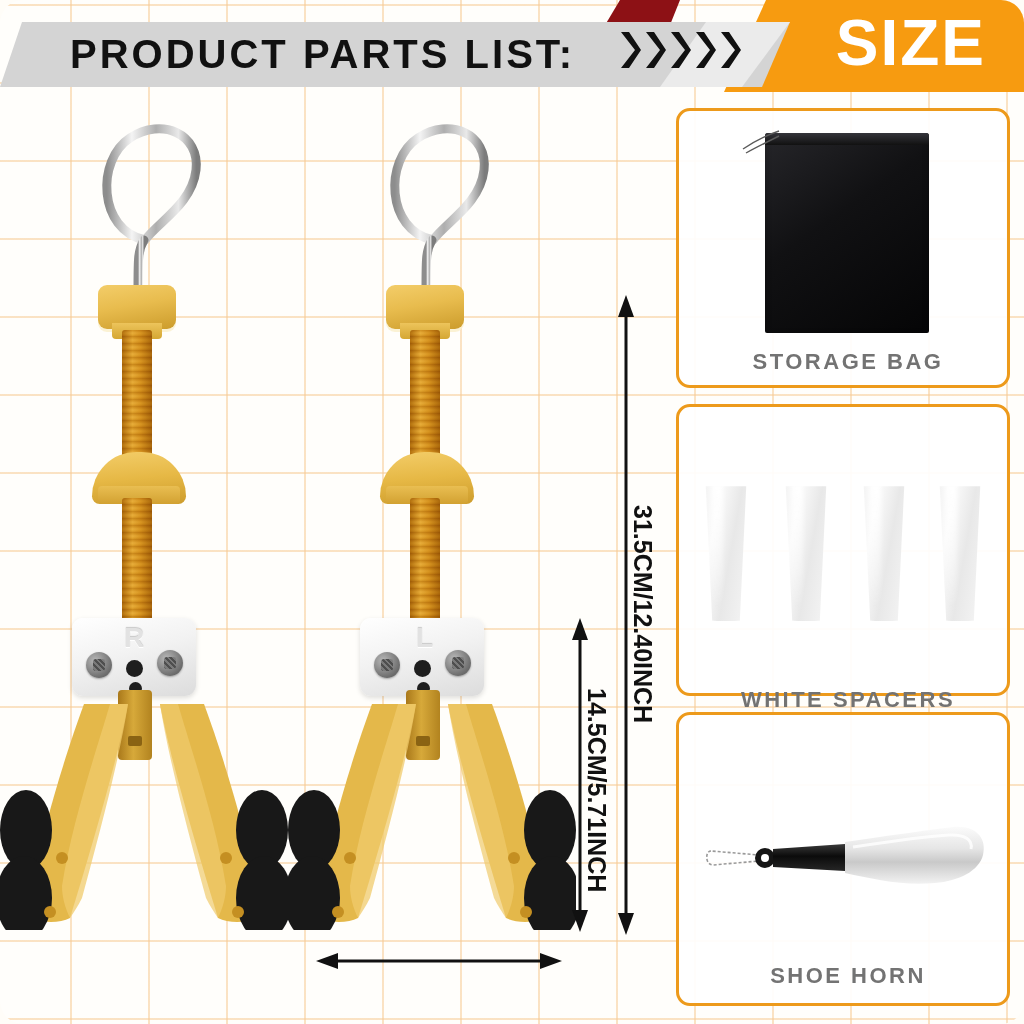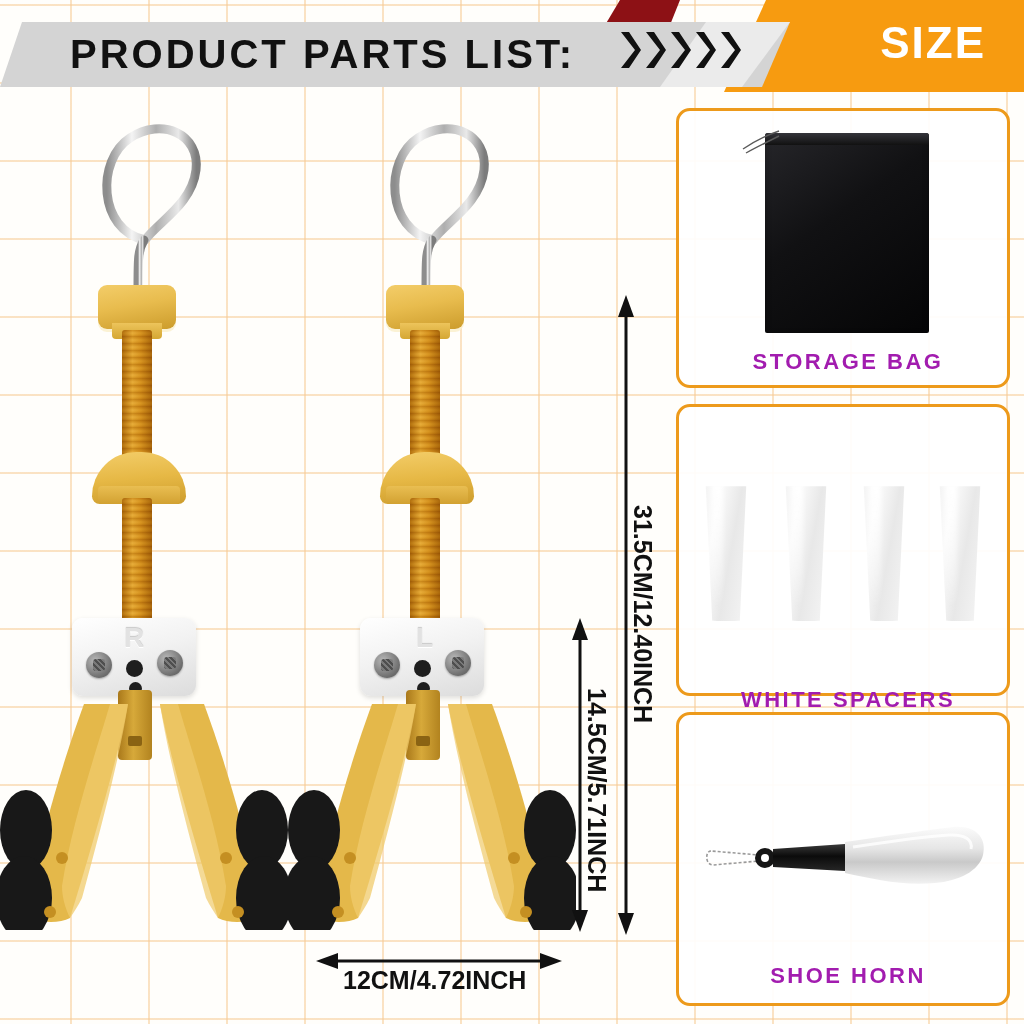--- a/index.html
+++ b/index.html
@@ -2,21 +2,21 @@
 <html><head>
 <meta charset="utf-8">
 <title>Product Parts List</title>
 <style>
   html,body{margin:0;padding:0;}
   body{
     width:1024px;height:1024px;overflow:hidden;
     font-family:"Liberation Sans","DejaVu Sans",sans-serif;
     background:#fffdf8;
   }
-  .stage{position:relative;width:1024px;height:1024px;overflow:hidden;background:#fffdf7;}
+  .stage{position:relative;width:1024px;height:1024px;overflow:hidden;background:#fffdf7;border-radius:23px;}
 
   
   .grid{
     position:absolute;inset:0;
     background-color:#fffefb;
     background-image:
       linear-gradient(to right, rgba(247,203,150,.55) 2px, transparent 2px),
       linear-gradient(to bottom, rgba(247,203,150,.55) 2px, transparent 2px);
     background-size:78px 78px;
     background-position:-8px 4px;
@@ -43,32 +43,32 @@
   .hdr-title{
     position:absolute;left:70px;top:27px;
     font-size:40px;font-weight:bold;letter-spacing:3px;color:#111;
     font-family:"Liberation Sans","DejaVu Sans",sans-serif;
     line-height:54px;white-space:nowrap;
   }
   .chevs{position:absolute;left:620px;top:30px;display:flex;gap:3px;}
   .chev{width:22px;height:40px;}
   .size-label{
     position:absolute;right:38px;top:12px;
-    font-size:44px;font-weight:bold;color:#fff;letter-spacing:2px;line-height:62px;
+    font-size:64px;font-weight:bold;color:#fff;letter-spacing:2px;line-height:62px;
   }
 
   
   .panel{
     position:absolute;border:3px solid #ed9a1b;border-radius:14px;
     background:rgba(255,255,255,.93);
     box-sizing:border-box;
   }
   .panel-label{
     position:absolute;left:10px;right:0;text-align:center;
-    color:#a21caf;font-size:22px;font-weight:bold;letter-spacing:2.5px;
+    color:#737373;font-size:22px;font-weight:bold;letter-spacing:2.5px;
   }
   #panel-bag{left:676px;top:108px;width:334px;height:280px;}
   #panel-spacers{left:676px;top:404px;width:334px;height:292px;}
   #panel-horn{left:676px;top:712px;width:334px;height:294px;text-decoration:underline;}
 
   .bag{
     position:absolute;left:86px;top:22px;width:164px;height:200px;
     background:linear-gradient(145deg,#26262a 0%,#111113 42%,#050506 100%);
     border-radius:3px 3px 2px 2px;
     box-shadow:0 2px 6px rgba(0,0,0,.25) inset;
@@ -306,21 +306,20 @@
     <polygon points="14,0 6,22 22,22" fill="#111"></polygon>
     <polygon points="14,314 6,292 22,292" fill="#111"></polygon>
   </svg>
   <div class="dimtext vert" style="left:582px;top:688px;">14.5CM/5.71INCH</div>
 
   <svg style="position:absolute;left:316px;top:948px;width:246px;height:26px;" viewBox="0 0 246 26">
     <line x1="12" y1="13" x2="234" y2="13" stroke="#111" stroke-width="3"></line>
     <polygon points="0,13 22,5 22,21" fill="#111"></polygon>
     <polygon points="246,13 224,5 224,21" fill="#111"></polygon>
   </svg>
-  <div class="dimtext" style="left:343px;top:966px;">12CM/4.72INCH</div>
 
   <div class="panel" id="panel-bag">
     <div class="bag"></div>
     <svg class="bag-string" viewBox="0 0 40 26">
       <path d="M38 2 C26 6 14 12 2 20" fill="none" stroke="#5a5a5a" stroke-width="1.4"></path>
       <path d="M38 7 C28 12 16 18 5 24" fill="none" stroke="#5a5a5a" stroke-width="1.4"></path>
     </svg>
     <div class="panel-label" style="top:238px;">STORAGE BAG</div>
   </div>
 

